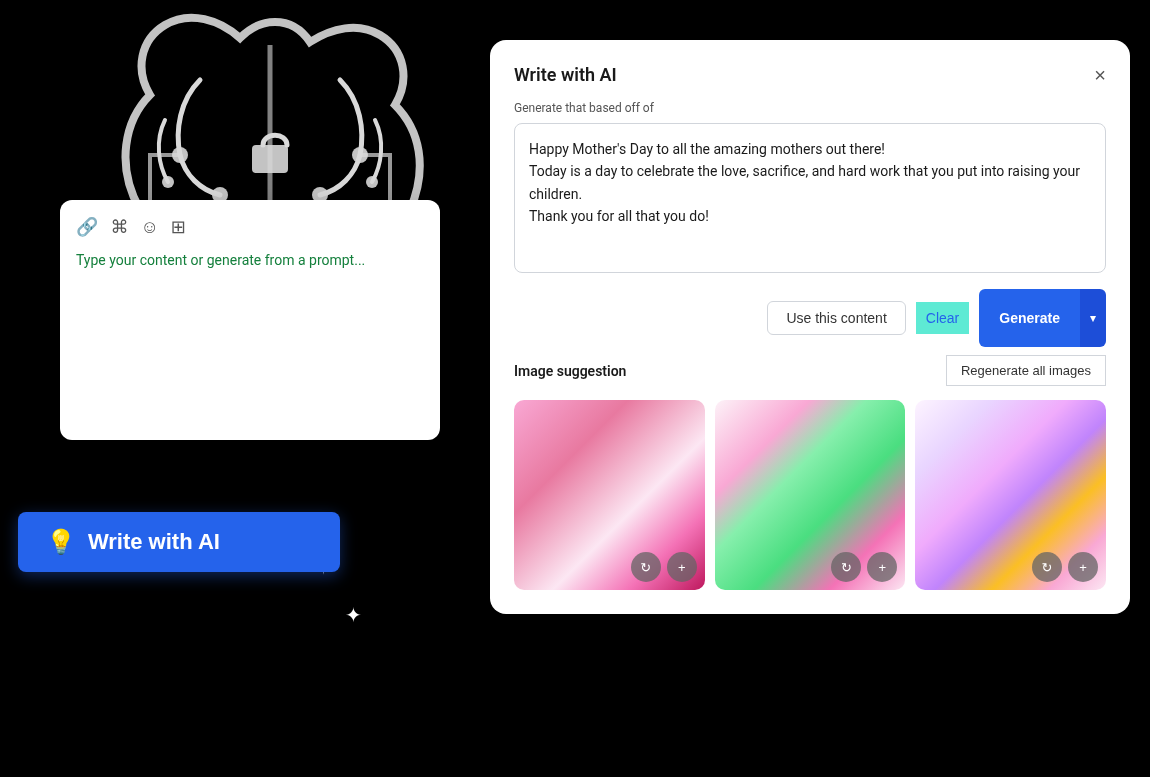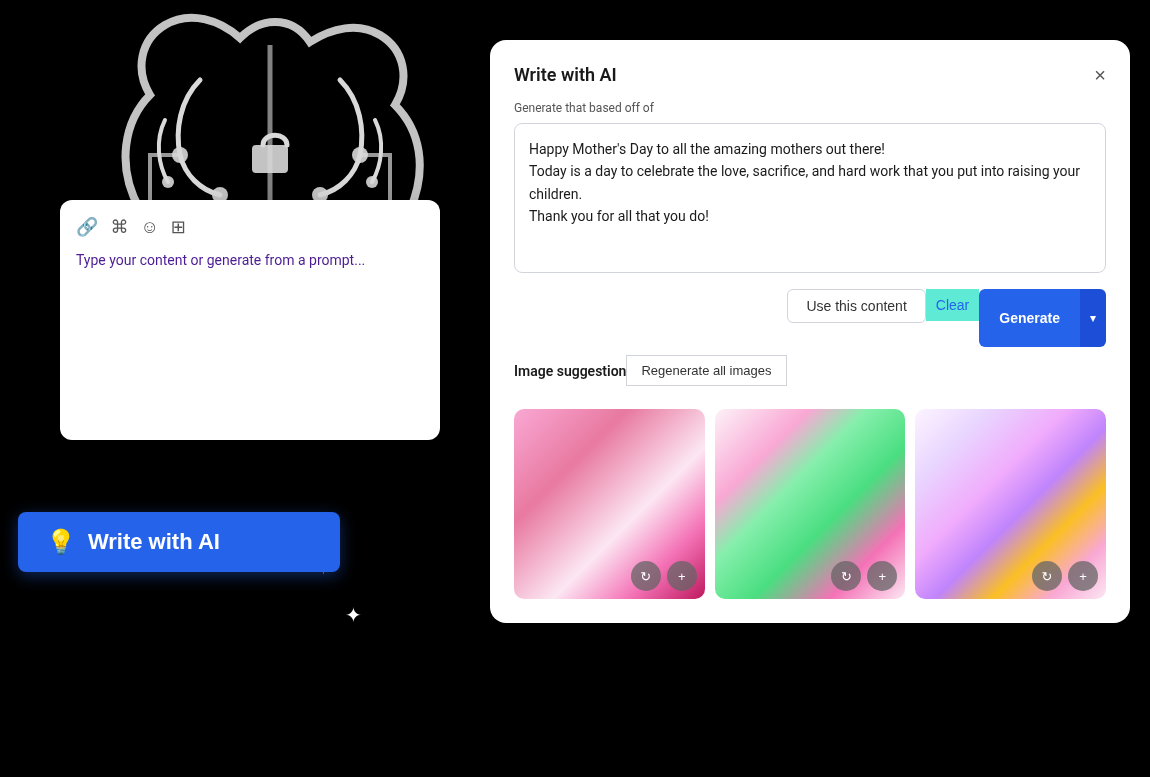--- a/index.html
+++ b/index.html
@@ -51,21 +51,21 @@
       margin-bottom: 14px;
     }
 
     .editor-toolbar-icon {
       color: #555;
       font-size: 18px;
       cursor: pointer;
     }
 
     .editor-input-placeholder {
-      color: #4c1d95;
+      color: #15803d;
       font-size: 14px;
     }
 
     
     .write-ai-button {
       position: absolute;
       bottom: 205px;
       left: 18px;
       background: #2563eb;
       color: white;
@@ -136,21 +136,22 @@
       line-height: 1.6;
       color: #1a1a1a;
       resize: none;
       font-family: inherit;
       outline: none;
     }
 
     .action-row {
       display: flex;
       justify-content: flex-end;
-      align-items: flex-start;
+      align-items: center;
+      gap: 10px;
       margin-top: 12px;
       margin-bottom: 8px;
     }
 
     .use-content-btn {
       background: white;
       border: 1px solid #d1d5db;
       border-radius: 6px;
       padding: 8px 18px;
       font-size: 14px;
@@ -201,23 +202,23 @@
 
     .show-prompt-link a {
       color: #2563eb;
       font-size: 13px;
       text-decoration: none;
       cursor: pointer;
     }
 
     .image-section-header {
       display: flex;
-      justify-content: flex-start;
-      align-items: center;
-      margin-bottom: 23px;
+      justify-content: space-between;
+      align-items: center;
+      margin-bottom: 14px;
     }
 
     .image-suggestion-label {
       font-size: 14px;
       font-weight: 600;
       color: #1a1a1a;
     }
 
     .regenerate-btn {
       background: white;

